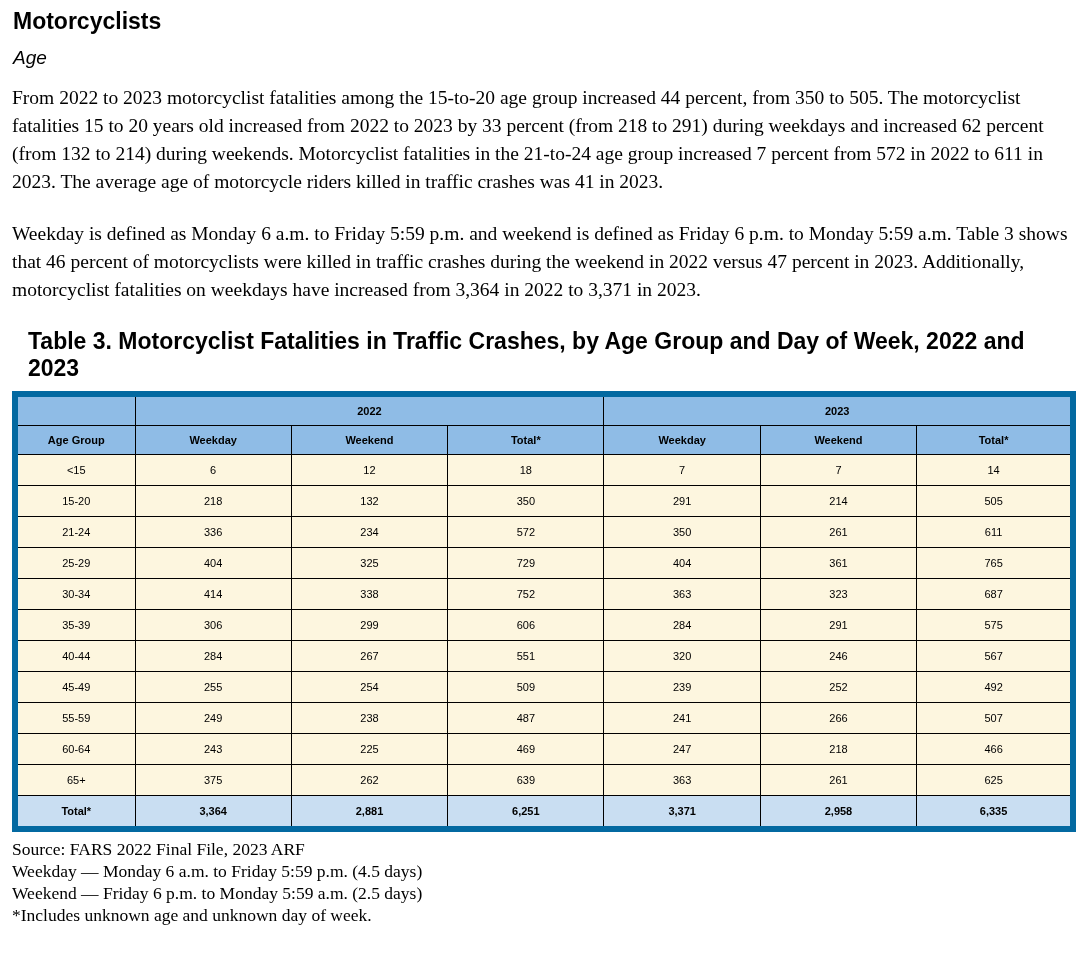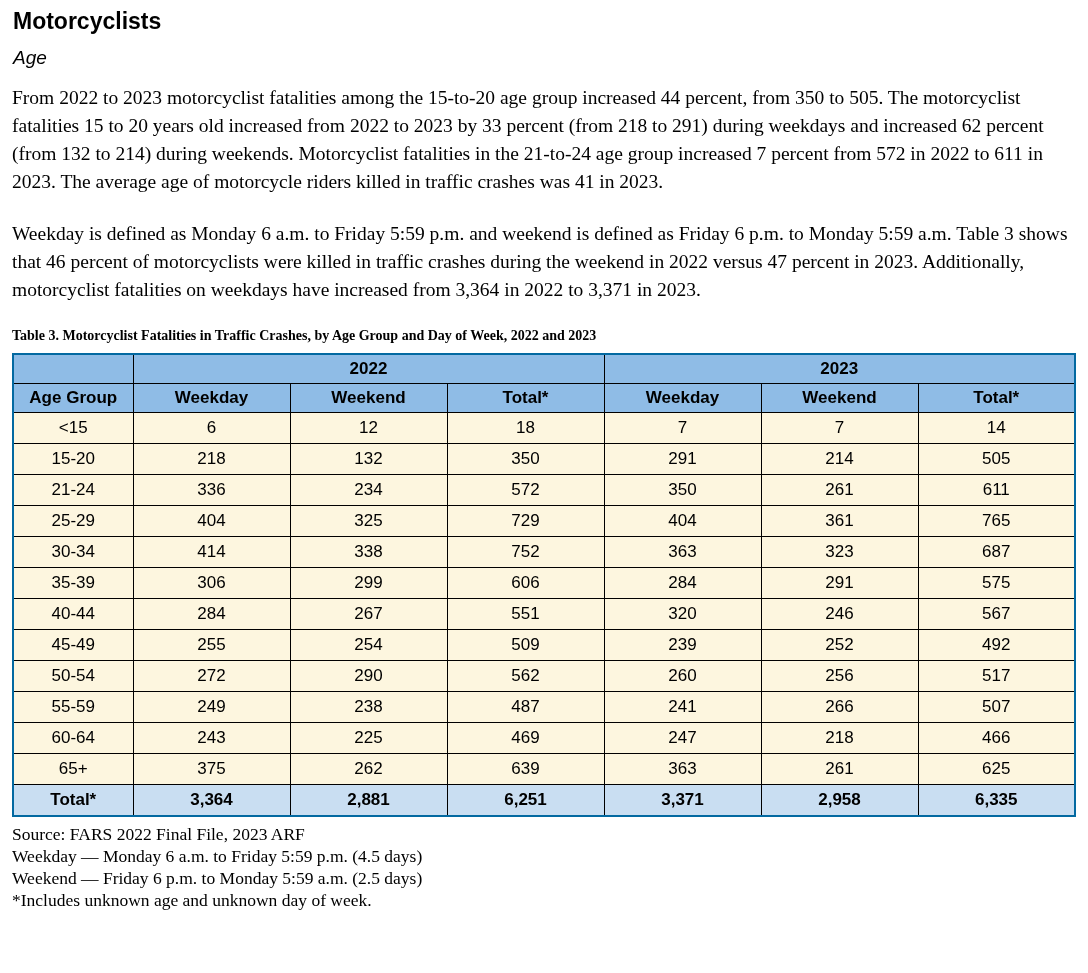--- a/index.html
+++ b/index.html
@@ -18,28 +18,28 @@
   .doc-subtitle{
     font-family:"Liberation Sans", sans-serif;
     font-style:italic; font-size:19px;
     margin:0 0 15px 1px;
   }
   .para{
     font-size:19.5px; line-height:28px;
     margin:0 0 24px 0; text-align:left;
   }
   .table-title{
-    font-family:Liberation Serif, serif;
-    font-size:14px; font-weight:700;
-    margin:2px 0 9px 0;
+    font-family:Liberation Sans, sans-serif;
+    font-size:23px; font-weight:700;
+    margin:2px 0 9px 16px;
   }
   table.fatalities{
     width:100%; border-collapse:collapse; table-layout:fixed;
-    border:2px solid #0369a1;
-    font-family:"Liberation Sans", sans-serif; font-size:17px;
+    border:6px solid #0369a1;
+    font-family:"Liberation Sans", sans-serif; font-size:11px;
   }
   table.fatalities th, table.fatalities td{
     border:1px solid #000; text-align:center; vertical-align:middle;
   }
   table.fatalities thead th{
     background:var(--header-blue, #8FBCE6);
     font-weight:700; padding:2px 3px; height:24px;
   }
   table.fatalities tbody td{
     background:var(--row-cream, #FDF6DF);
@@ -157,29 +157,20 @@
       <tr>
         <td>45-49</td>
         <td>255</td>
         <td>254</td>
         <td>509</td>
         <td>239</td>
         <td>252</td>
         <td>492</td>
       </tr>
       <tr>
-        <td>50-54</td>
-        <td>272</td>
-        <td>290</td>
-        <td>562</td>
-        <td>260</td>
-        <td>256</td>
-        <td>517</td>
-      </tr>
-      <tr>
         <td>55-59</td>
         <td>249</td>
         <td>238</td>
         <td>487</td>
         <td>241</td>
         <td>266</td>
         <td>507</td>
       </tr>
       <tr>
         <td>60-64</td>

